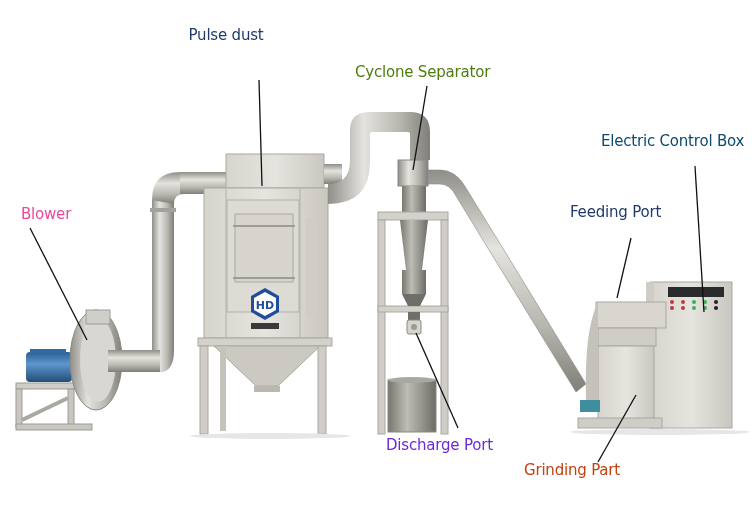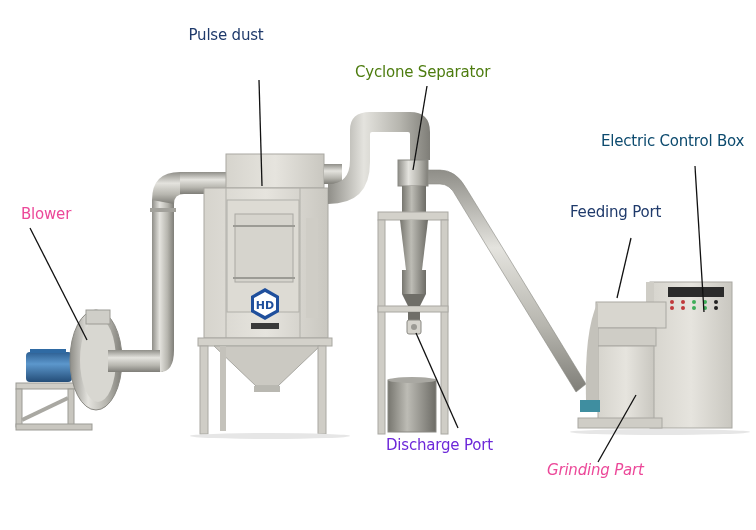--- a/index.html
+++ b/index.html
@@ -176,17 +176,17 @@
       </div>
       <div class="label" style="left: 570px; top: 203px; width: 100px; color: rgb(31, 58, 107);">
         <div>Feeding Port</div>
       </div>
       <div class="label" style="left: 21px; top: 205px; width: 60px; color: #ec4899;">
         <div>Blower</div>
       </div>
       <div class="label" style="left: 386px; top: 429px; width: 120px; color: #6d28d9; margin-top: 7px;">
         <div>Discharge Port</div>
       </div>
-      <div class="label" style="left: 547px; top: 461px; width: 110px; color: #ec4899; font-style: italic;">
+      <div class="label" style="left: 524px; top: 461px; width: 110px; color: #c2410c;">
         <div>Grinding Part</div>
       </div>
     </div>
 </div>
 
 </body></html>

